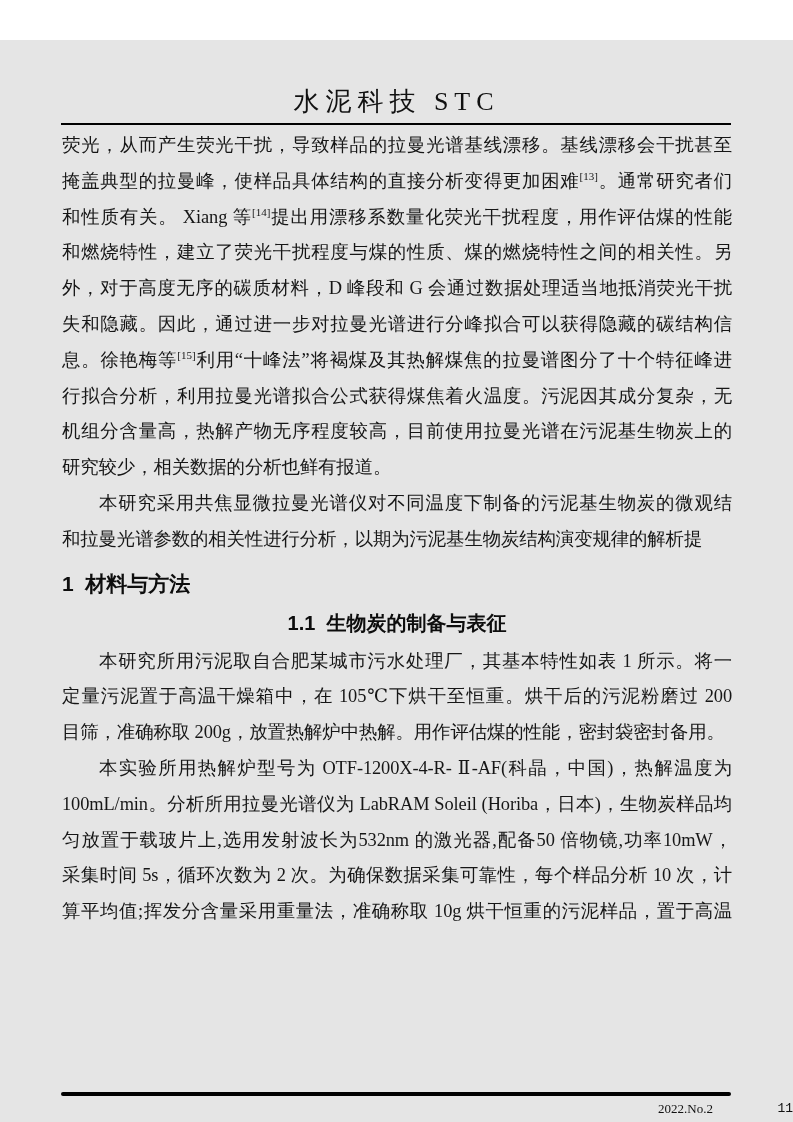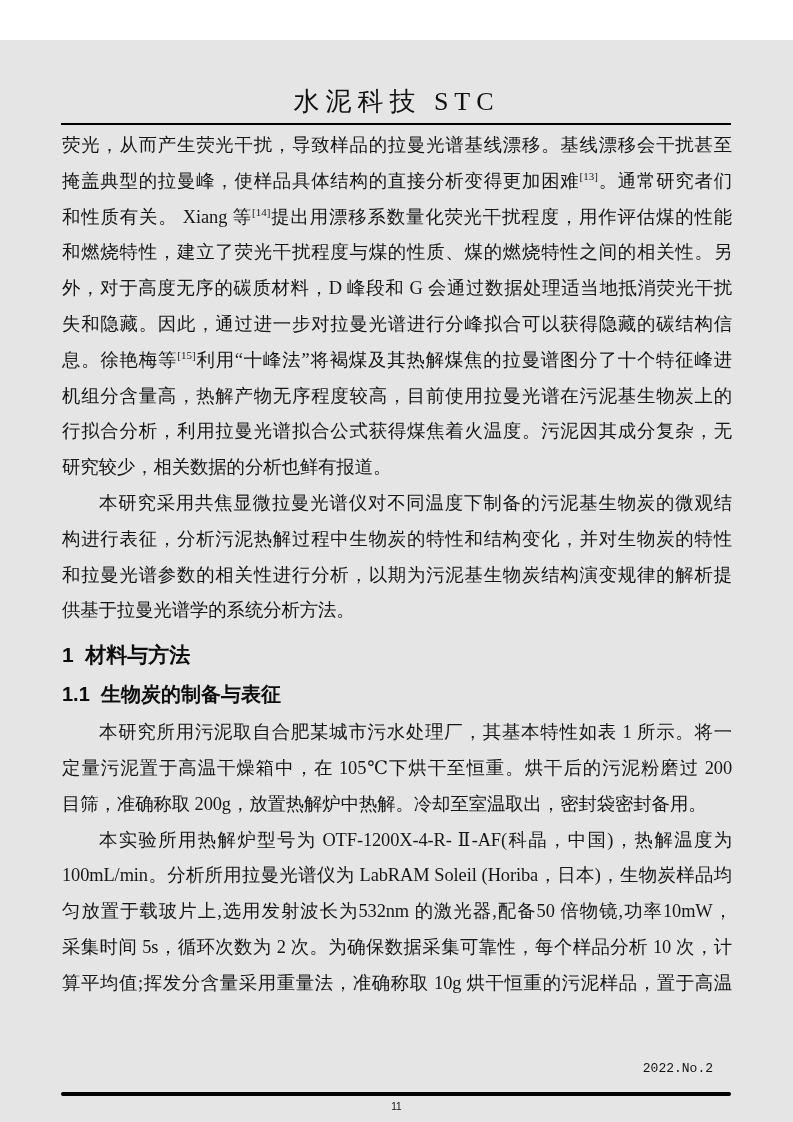--- a/index.html
+++ b/index.html
@@ -72,45 +72,46 @@
     color: #0d0d0d;
   }
   .h2 {
     font-family: "Liberation Sans", "DejaVu Sans", sans-serif;
     font-weight: bold;
     font-size: 20px;
     line-height: 38px;
     margin-bottom: 2px;
     white-space: pre;
     color: #0d0d0d;
+    text-align: center;
   }
   .footer-rule {
     position: absolute;
     top: 1052px;
     left: 61px;
     width: 670px;
     height: 4px;
     background: #000;
     border-radius: 2px;
   }
   .footer-page {
     position: absolute;
     top: 1061px;
     left: 0;
     width: 100%;
-    text-align: center;
-    font-family: Liberation Sans, sans-serif;
-    font-size: 10px;
+    text-align: right;
+    font-family: Liberation Mono, monospace;
+    font-size: 13px;
     color: #111;
   }
   .footer-issue {
     position: absolute;
-    top: 1021px;
+    top: 1061px;
     right: 80px;
-    font-family: Liberation Mono, monospace;
+    font-family: Liberation Serif, serif;
     font-size: 13px;
     color: #111;
   }
 </style>
 </head>
 <body>
 
 <div class="page">
 
   <div class="journal-header">水泥科技 STC</div>
@@ -120,40 +121,38 @@
   <div class="content">
 
     <div class="para" data-last-left="true">
         <div class="line">荧光，从而产生荧光干扰，导致样品的拉曼光谱基线漂移。基线漂移会干扰甚至</div>
         <div class="line">掩盖典型的拉曼峰，使样品具体结构的直接分析变得更加困难<sup>[13]</sup>。通常研究者们</div>
         <div class="line">和性质有关。 Xiang 等<sup>[14]</sup>提出用漂移系数量化荧光干扰程度，用作评估煤的性能</div>
         <div class="line">和燃烧特性，建立了荧光干扰程度与煤的性质、煤的燃烧特性之间的相关性。另</div>
         <div class="line">外，对于高度无序的碳质材料，D 峰段和 G 会通过数据处理适当地抵消荧光干扰</div>
         <div class="line">失和隐藏。因此，通过进一步对拉曼光谱进行分峰拟合可以获得隐藏的碳结构信</div>
         <div class="line">息。徐艳梅等<sup>[15]</sup>利用“十峰法”将褐煤及其热解煤焦的拉曼谱图分了十个特征峰进</div>
+        <div class="line">行拟合分析，利用拉曼光谱拟合公式获得煤焦着火温度。污泥因其成分复杂，无</div>
         <div class="line">机组分含量高，热解产物无序程度较高，目前使用拉曼光谱在污泥基生物炭上的</div>
-        <div class="line">行拟合分析，利用拉曼光谱拟合公式获得煤焦着火温度。污泥因其成分复杂，无</div>
         <div class="line">研究较少，相关数据的分析也鲜有报道。</div>
       </div>
 
     <div class="para indent-first" data-last-left="true">
         <div class="line">本研究采用共焦显微拉曼光谱仪对不同温度下制备的污泥基生物炭的微观结</div>
-        <div class="line">构进行表征，分析污泥热解过程中生物炭的特性和结构变化，并对生物炭的特性</div>
         <div class="line">和拉曼光谱参数的相关性进行分析，以期为污泥基生物炭结构演变规律的解析提</div>
-        <div class="line">供基于拉曼光谱学的系统分析方法。</div>
       </div>
 
     <div class="h1">1  材料与方法</div>
 
     <div class="h2">1.1  生物炭的制备与表征</div>
 
     <div class="para indent-first" data-last-left="true">
         <div class="line">本研究所用污泥取自合肥某城市污水处理厂，其基本特性如表 1 所示。将一</div>
         <div class="line">定量污泥置于高温干燥箱中，在 105℃下烘干至恒重。烘干后的污泥粉磨过 200</div>
-        <div class="line">目筛，准确称取 200g，放置热解炉中热解。冷却至室温取出，密封袋密封备用。</div>
+        <div class="line">目筛，准确称取 200g，放置热解炉中热解。用作评估煤的性能，密封袋密封备用。</div>
       </div>
 
     <div class="para indent-first">
         <div class="line">本实验所用热解炉型号为 OTF-1200X-4-R- Ⅱ-AF(科晶，中国)，热解温度为</div>
         <div class="line">100mL/min。分析所用拉曼光谱仪为 LabRAM Soleil (Horiba，日本)，生物炭样品均</div>
         <div class="line">匀放置于载玻片上,选用发射波长为532nm 的激光器,配备50 倍物镜,功率10mW，</div>
         <div class="line">采集时间 5s，循环次数为 2 次。为确保数据采集可靠性，每个样品分析 10 次，计</div>
         <div class="line">算平均值;挥发分含量采用重量法，准确称取 10g 烘干恒重的污泥样品，置于高温</div>
       </div>
 

